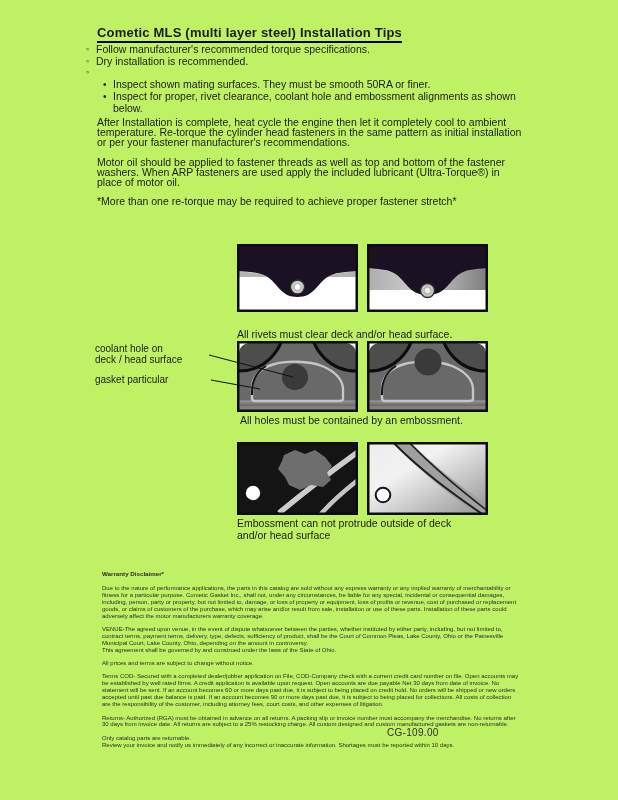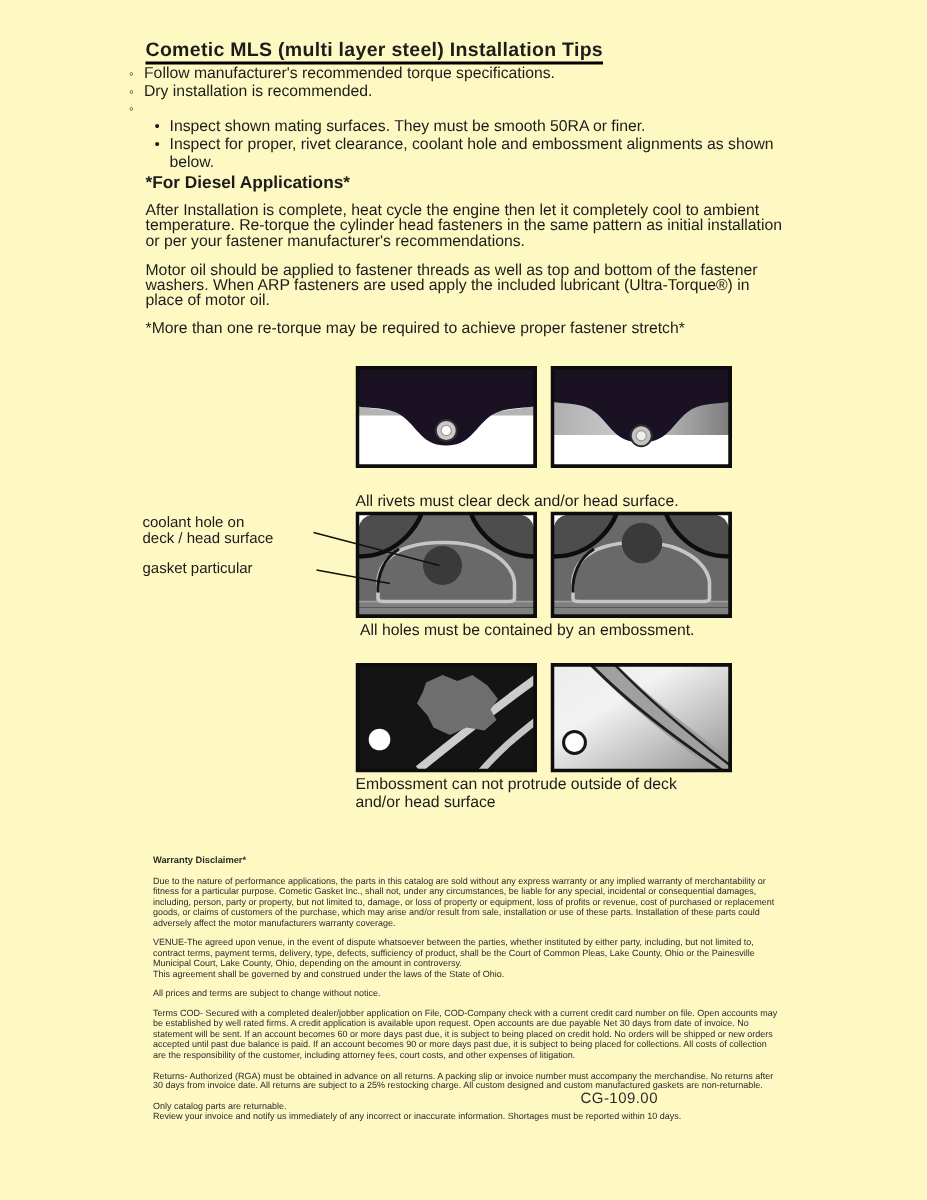--- a/index.html
+++ b/index.html
@@ -1,17 +1,17 @@
 <!DOCTYPE html>
 <html><head>
 <meta charset="utf-8">
 <style>
   html,body { margin:0; padding:0; background:#ffffff; }
   .page {
-    position:relative; width:618px; height:800px; background:#fef9c3;
+    position:relative; width:618px; height:800px; background:#bef264;
     font-family:"Liberation Sans", sans-serif; color:#1c1c1c; overflow:hidden;
   }
   .page-title {
     position:absolute; left:97px; top:25px; margin:0;
     font-size:13px; font-weight:bold; letter-spacing:0.2px;
     border-bottom:2px solid #000; padding-bottom:1px; display:inline-block;
   }
   .tips { position:absolute; left:86px; top:44px; width:440px; font-size:10.5px; line-height:11.7px; }
   .bullet { display:flex; }
   .bullet .m { width:10px; flex:0 0 10px; font-size:9px; }
@@ -62,21 +62,20 @@
         <span class="m">•</span>
         <span>Inspect shown mating surfaces.  They must be smooth 50RA or finer.</span>
       </div>
     <div class="bullet sub">
         <span class="m">•</span>
         <span>Inspect for proper, rivet clearance, coolant hole and embossment alignments as shown below.</span>
       </div>
   </div>
 
   <div class="diesel">
-    <h2>*For Diesel Applications*</h2>
     <p>After Installation is complete, heat cycle the engine then let it completely cool to ambient temperature. Re-torque the cylinder head fasteners in the same pattern as initial installation or per your fastener manufacturer's recommendations.</p>
     <p>Motor oil should be applied to fastener threads as well as top and bottom of the fastener washers. When ARP fasteners are used apply the included lubricant (Ultra-Torque®) in place of motor oil.</p>
     <p>*More than one re-torque may be required to achieve proper fastener stretch*</p>
   </div>
 
   <div class="dlabel" style="left:237px; top:229px;">RIGHT</div>
   <div class="dlabel" style="left:367px; top:229px;">WRONG</div>
 
   <div class="dbox" style="left:237px; top:244px;">
     <svg width="121" height="68" viewBox="0 0 121 68">

